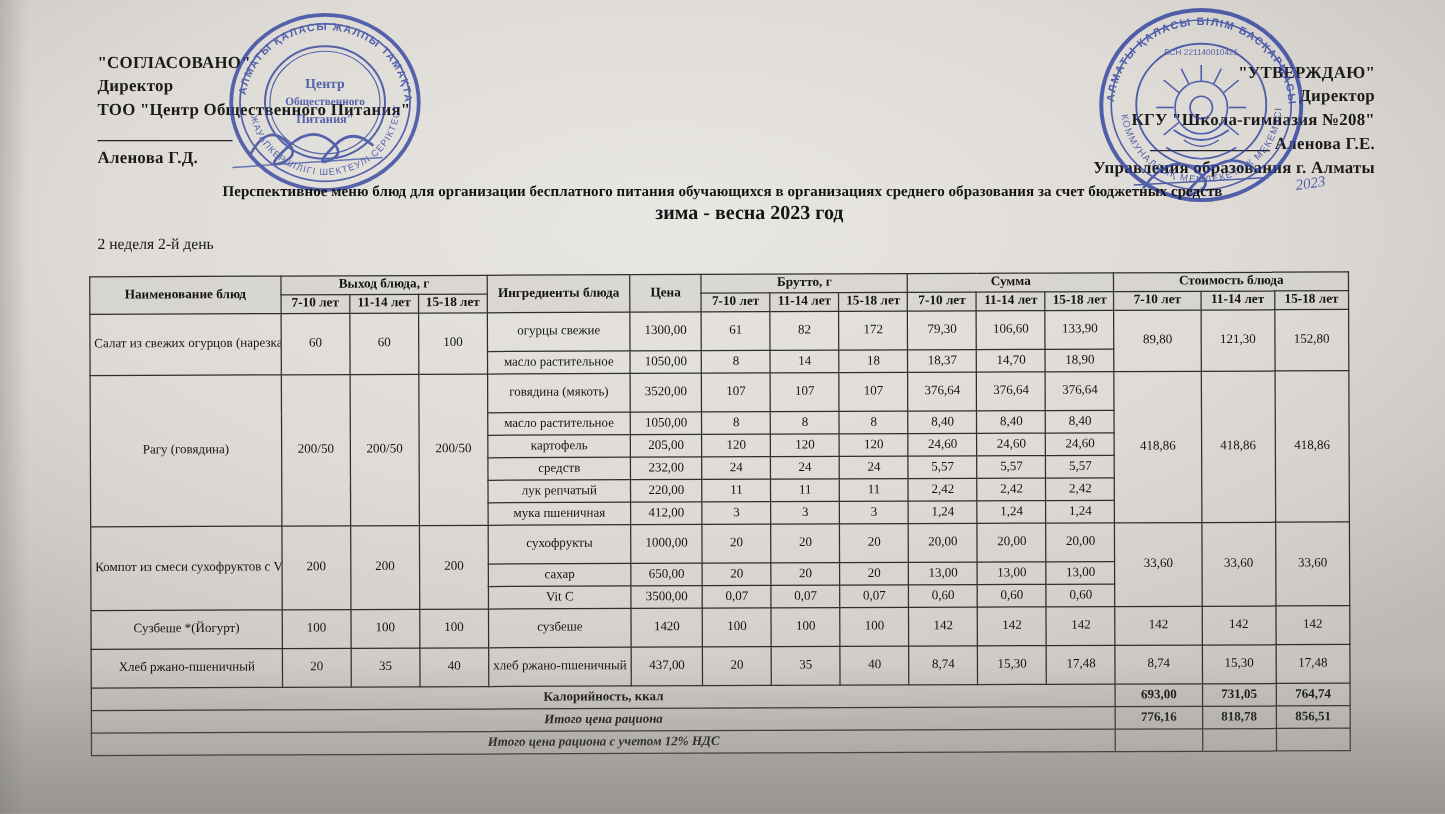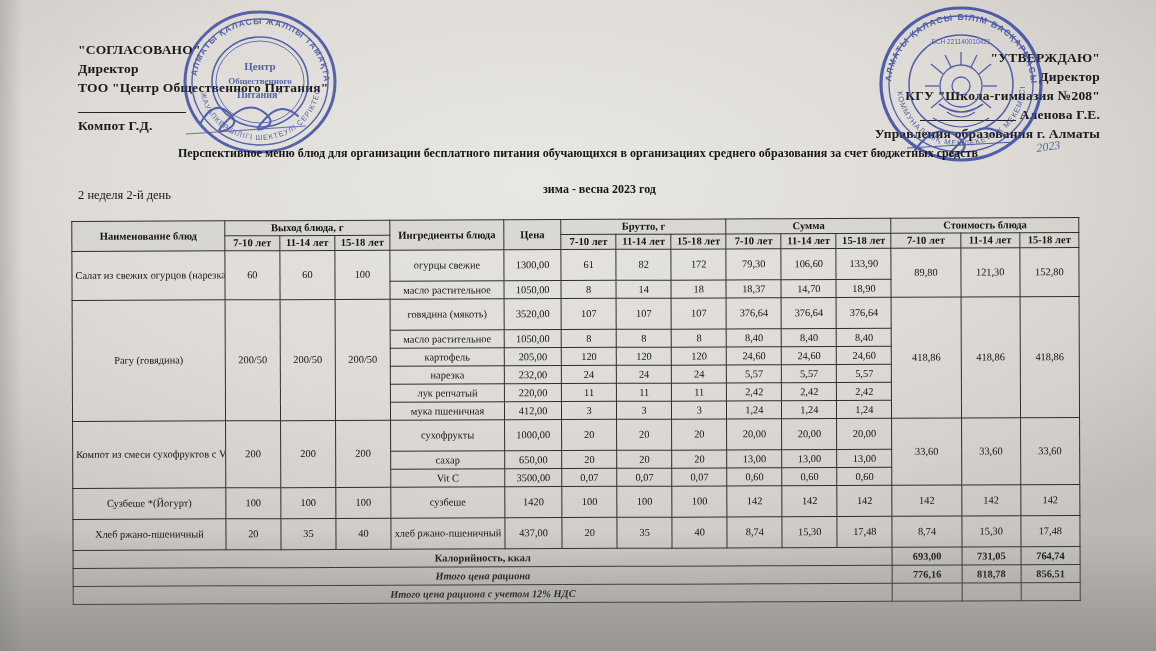--- a/index.html
+++ b/index.html
@@ -58,21 +58,21 @@
     display:inline-block; border-bottom: 1.4px solid #222;
     width: 96px; height: 13px; vertical-align: -2px; margin-right: 4px;
   }
 
   
   .title-wrap {
     position: absolute; left: 0; right: 0; top: 146px;
     text-align: center; color: #141414;
   }
   .title-line1 { font-size: 12px; font-weight: bold; letter-spacing: .05px; }
-  .title-line2 { font-size: 12px; font-weight: bold; margin-top: 21px; padding-left: 43px; }
+  .title-line2 { font-size: 16px; font-weight: bold; margin-top: 1px; padding-left: 43px; }
 
   .week-day {
     position: absolute; left: 78px; top: 188px;
     font-size: 12.5px; font-weight: normal; color: #161616;
   }
 
   
   .stamp { position: absolute; pointer-events: none; }
   .stamp svg { display:block; }
   .ink { stroke: #2d3f9e; fill: none; }
@@ -140,21 +140,21 @@
 <div id="page">
   <div class="sheet">
 
     <div class="hdr-left">
       <div>"СОГЛАСОВАНО"</div>
       <div>Директор</div>
       <div>ТОО "Центр Общественного Питания"</div>
       <div>
         <span class="sig-line"></span>
       </div>
-      <div>Компот Г.Д.</div>
+      <div>Аленова Г.Д.</div>
     </div>
 
     <div class="hdr-right">
       <div>"УТВЕРЖДАЮ"</div>
       <div>Директор</div>
       <div>КГУ "Школа-гимназия №208"</div>
       <div>
         <span class="sig-line-r"></span><span>Аленова Г.Е.</span>
       </div>
       <div>Управления образования г. Алматы</div>
@@ -335,21 +335,21 @@
               <td class="ingr">картофель</td>
               <td class="num">205,00</td>
               <td class="num">120</td>
               <td class="num">120</td>
               <td class="num">120</td>
               <td class="num">24,60</td>
               <td class="num">24,60</td>
               <td class="num">24,60</td>
             </tr>
             <tr class="h-1">
-              <td class="ingr">нарезка</td>
+              <td class="ingr">средств</td>
               <td class="num">232,00</td>
               <td class="num">24</td>
               <td class="num">24</td>
               <td class="num">24</td>
               <td class="num">5,57</td>
               <td class="num">5,57</td>
               <td class="num">5,57</td>
             </tr>
             <tr class="h-1">
               <td class="ingr">лук репчатый</td>

